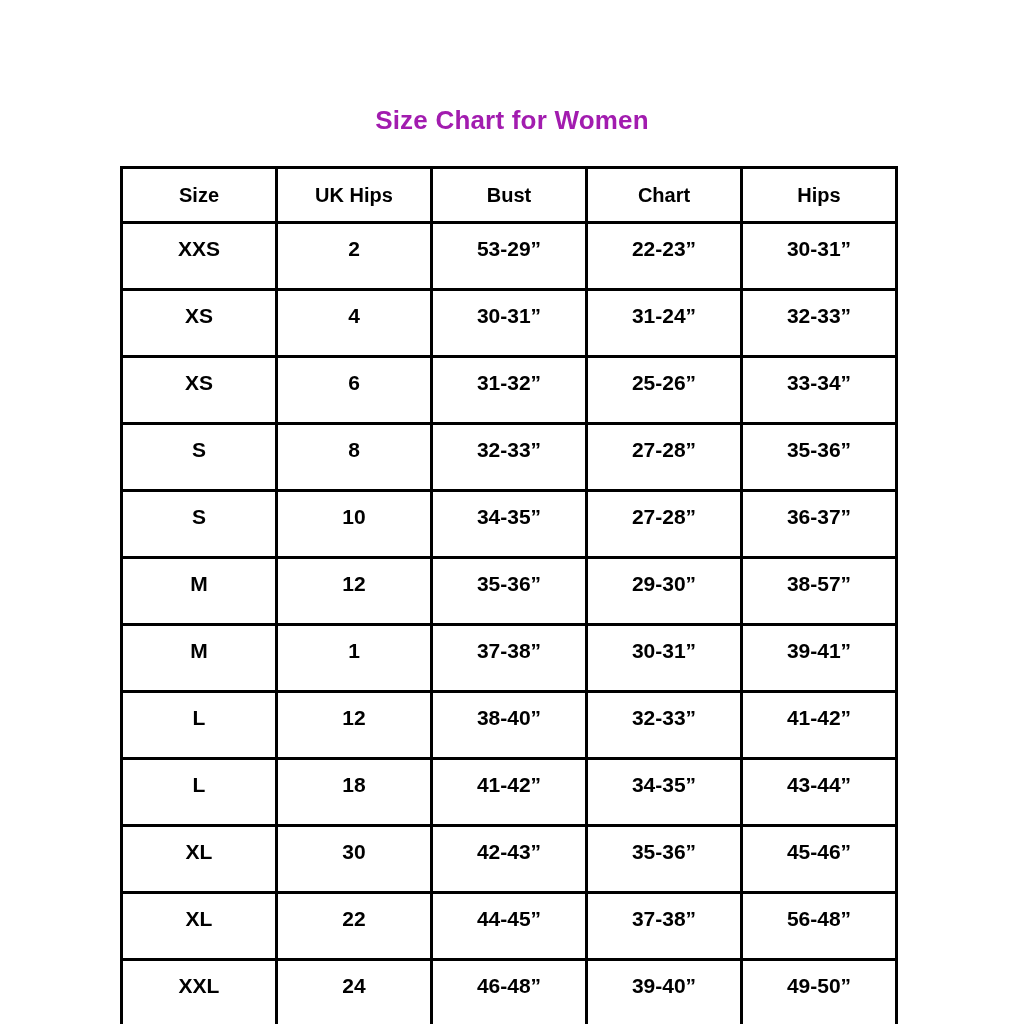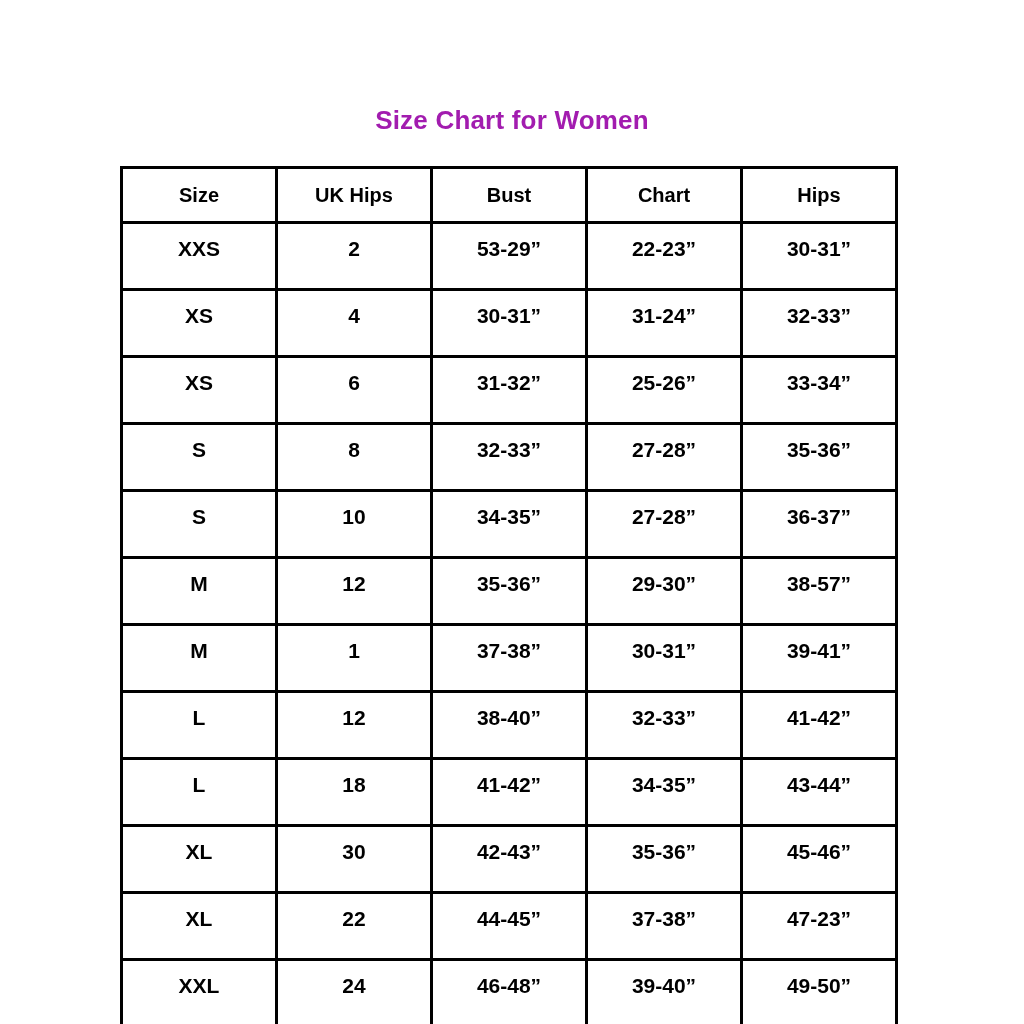--- a/index.html
+++ b/index.html
@@ -141,21 +141,21 @@
           <td>30</td>
           <td>42-43”</td>
           <td>35-36”</td>
           <td>45-46”</td>
         </tr>
         <tr>
           <td>XL</td>
           <td>22</td>
           <td>44-45”</td>
           <td>37-38”</td>
-          <td>47-23”</td>
+          <td>56-48”</td>
         </tr>
         <tr>
           <td>XXL</td>
           <td>24</td>
           <td>46-48”</td>
           <td>39-40”</td>
           <td>49-50”</td>
         </tr>
       </tbody>
   </table>

